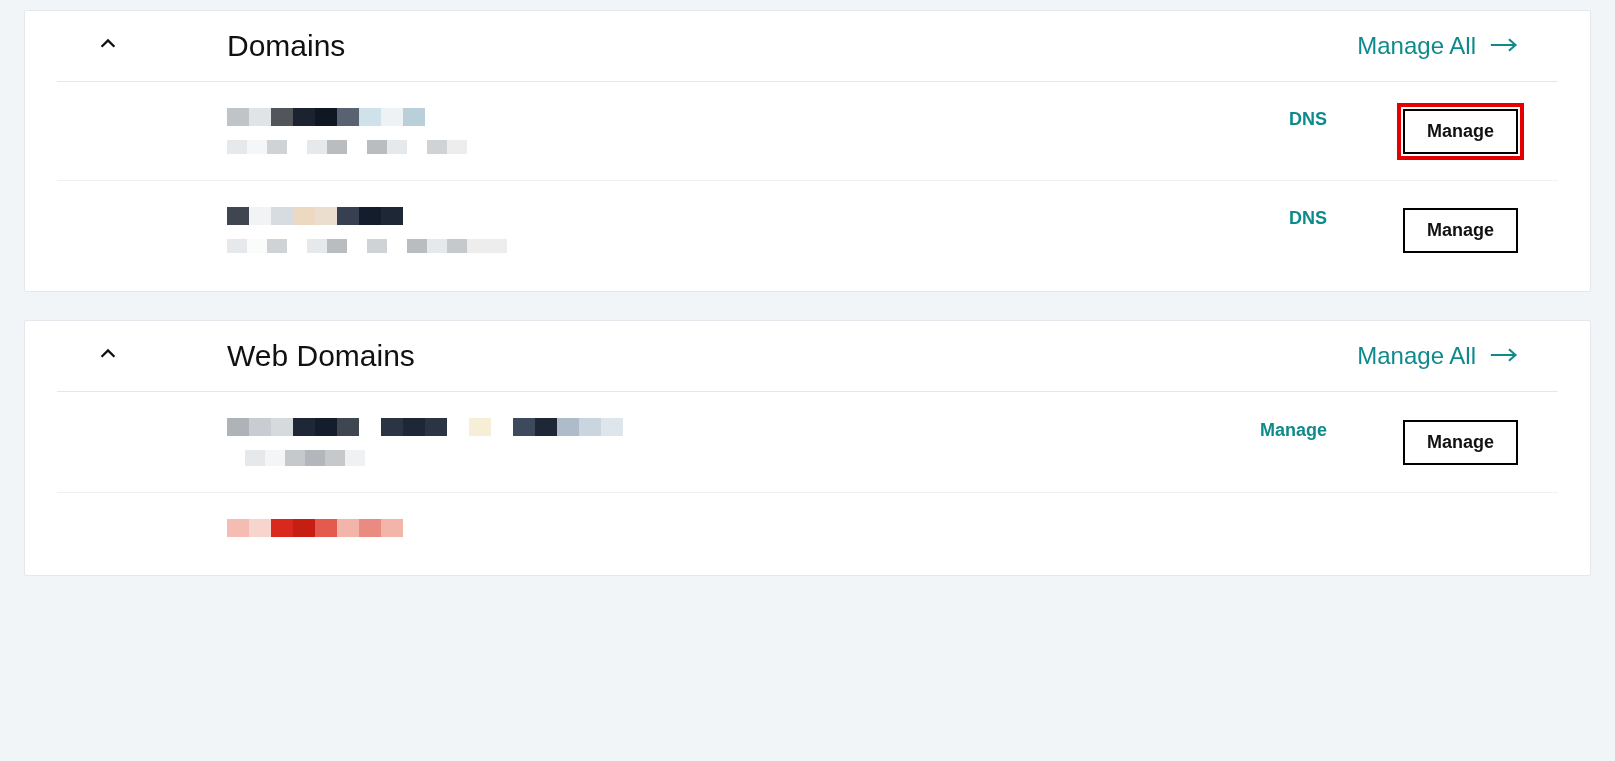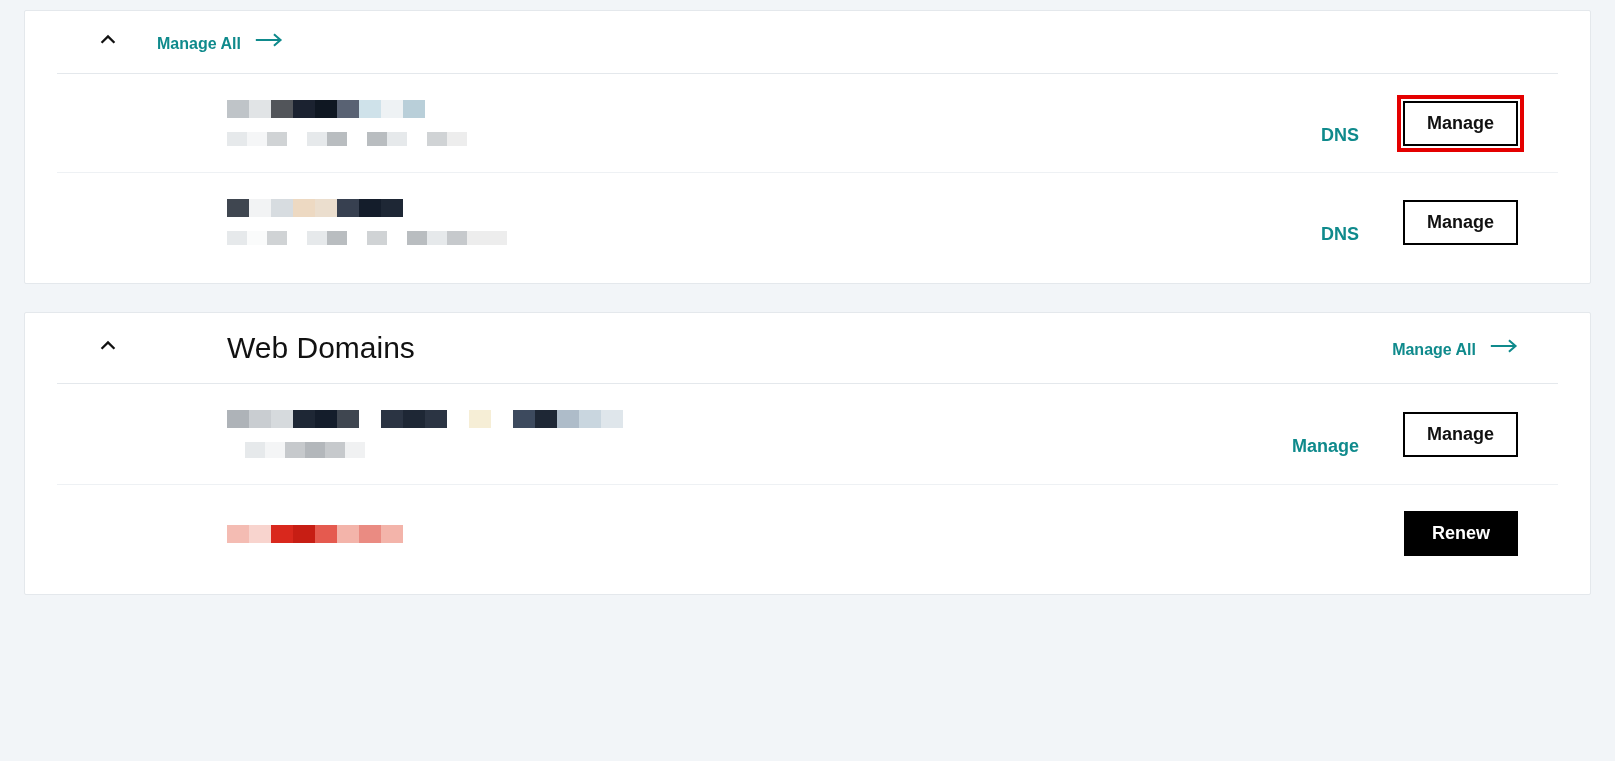--- a/index.html
+++ b/index.html
@@ -32,47 +32,46 @@
     .chevron svg { width: 22px; height: 22px; stroke: #111; stroke-width: 2.5; fill: none; }
     .section-title {
       font-size: 30px;
       font-weight: 400;
       color: #111;
       flex: 1;
       padding-left: 70px;
     }
     .manage-all {
       color: #0f8a8c;
-      font-size: 16px;
-      cursor: pointer;
-      display: flex;
-      align-items: flex-end;
+      font-size: 24px;
+      cursor: pointer;
+      display: flex;
+      align-items: flex-start;
       gap: 14px;
-      font-weight: bold;
     }
     .manage-all svg { width: 28px; height: 18px; stroke: #0f8a8c; stroke-width: 2.5; fill: none; }
     .row {
       display: flex;
       align-items: center;
       border-bottom: 1px solid #eef1f4;
       padding: 26px 40px;
       margin: 0 32px;
     }
     .row:last-child { border-bottom: none; }
     .row-left {
       flex: 1;
       padding-left: 130px;
       display: flex;
       flex-direction: column;
       gap: 14px;
     }
     .row-actions {
       display: flex;
-      align-items: flex-end;
-      gap: 44px;
+      align-items: flex-start;
+      gap: 76px;
     }
     .link-action {
       color: #0f8a8c;
       font-weight: 700;
       font-size: 18px;
       cursor: pointer;
     }
     .btn {
       border: 2px solid #000;
       background: #fff;
@@ -111,20 +110,21 @@
 
 <div class="panel">
   <div class="panel-header">
     <div class="chevron">
       <span>
         <svg viewBox="0 0 24 24">
             <polyline points="5 15 12 8 19 15"></polyline>
           </svg>
       </span>
     </div>
+    <div class="section-title">Domains</div>
     <div class="manage-all">
       <span>Manage All</span>
       <span>
         <svg viewBox="0 0 34 18">
             <line x1="1" y1="9" x2="30" y2="9"></line>
             <polyline points="23 2 31 9 23 16"></polyline>
           </svg>
       </span>
     </div>
   </div>
@@ -263,17 +263,14 @@
         <span class="px" style="width:22px;height:18px;background:#f4bcb3"></span>
           <span class="px" style="width:22px;height:18px;background:#f8d4ce"></span>
           <span class="px" style="width:22px;height:18px;background:#d9281d"></span>
           <span class="px" style="width:22px;height:18px;background:#c71e14"></span>
           <span class="px" style="width:22px;height:18px;background:#e55a4f"></span>
           <span class="px" style="width:22px;height:18px;background:#f3b4aa"></span>
           <span class="px" style="width:22px;height:18px;background:#ea8b82"></span>
           <span class="px" style="width:22px;height:18px;background:#f3b4aa"></span>
       </div>
     </div>
-    <div class="row-actions">
-      <button class="btn-dark">Renew</button>
-    </div>
   </div>
 </div>
 
 </body></html>

